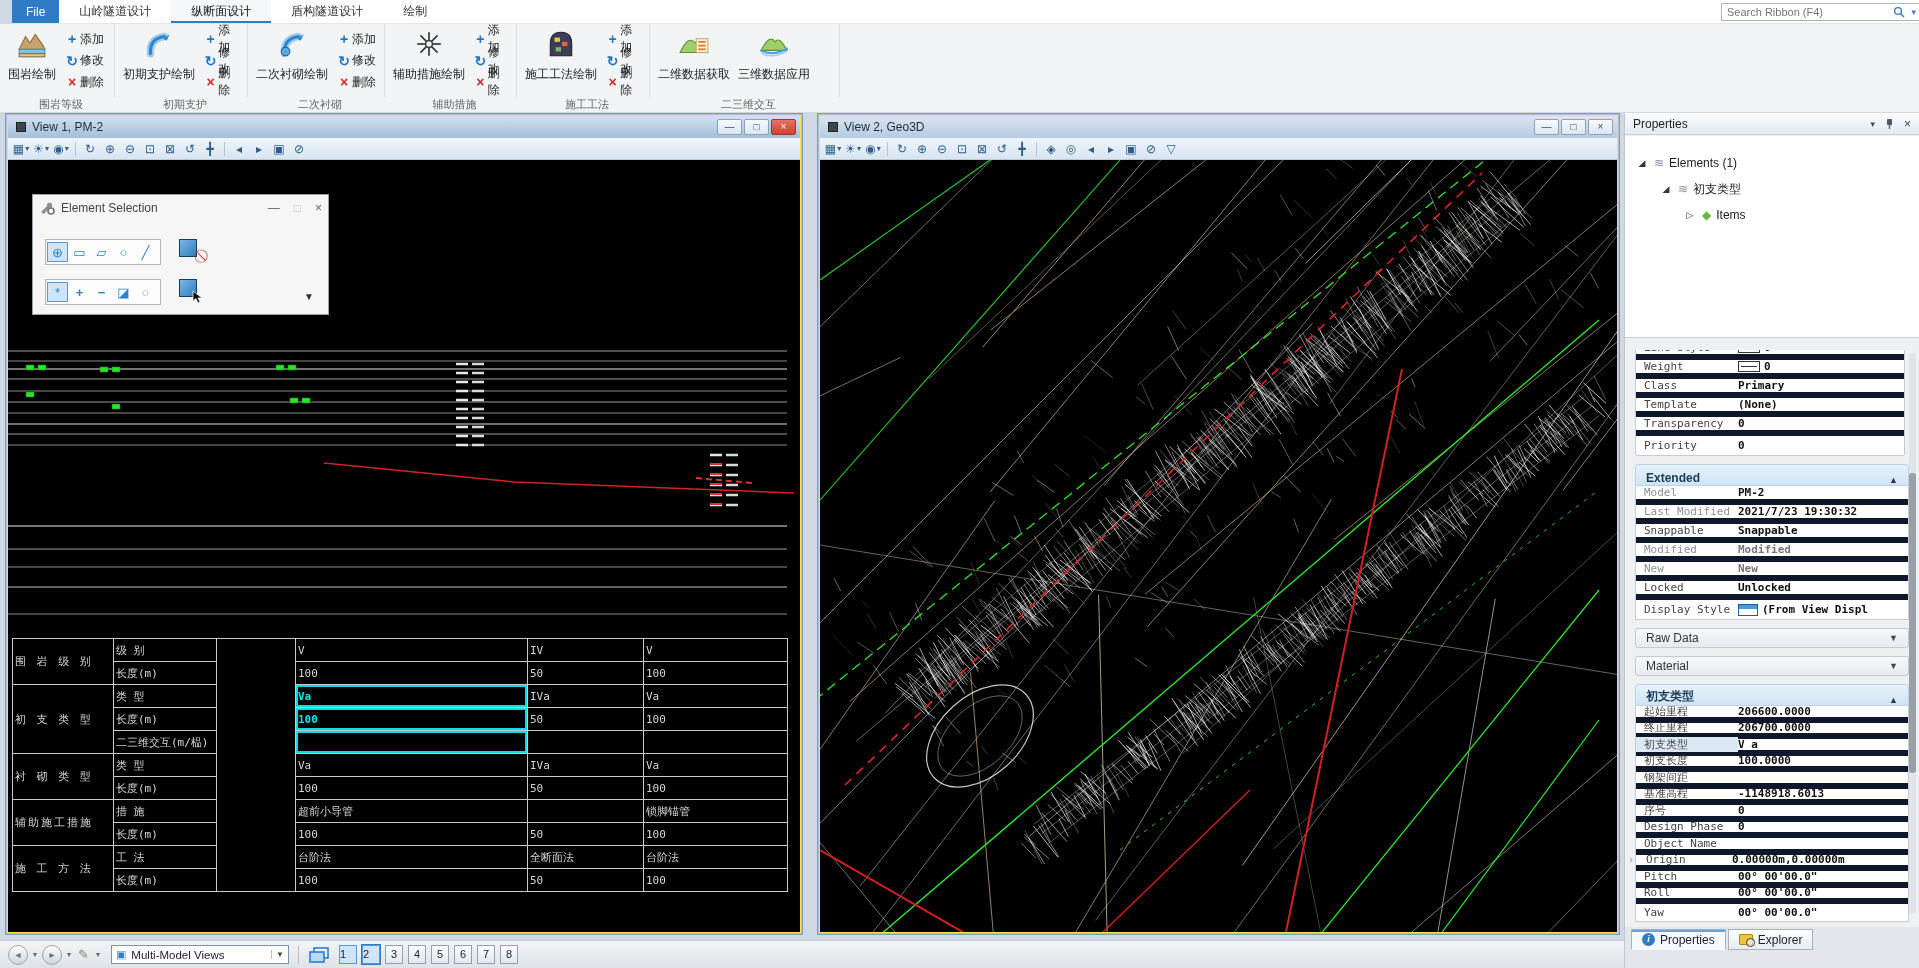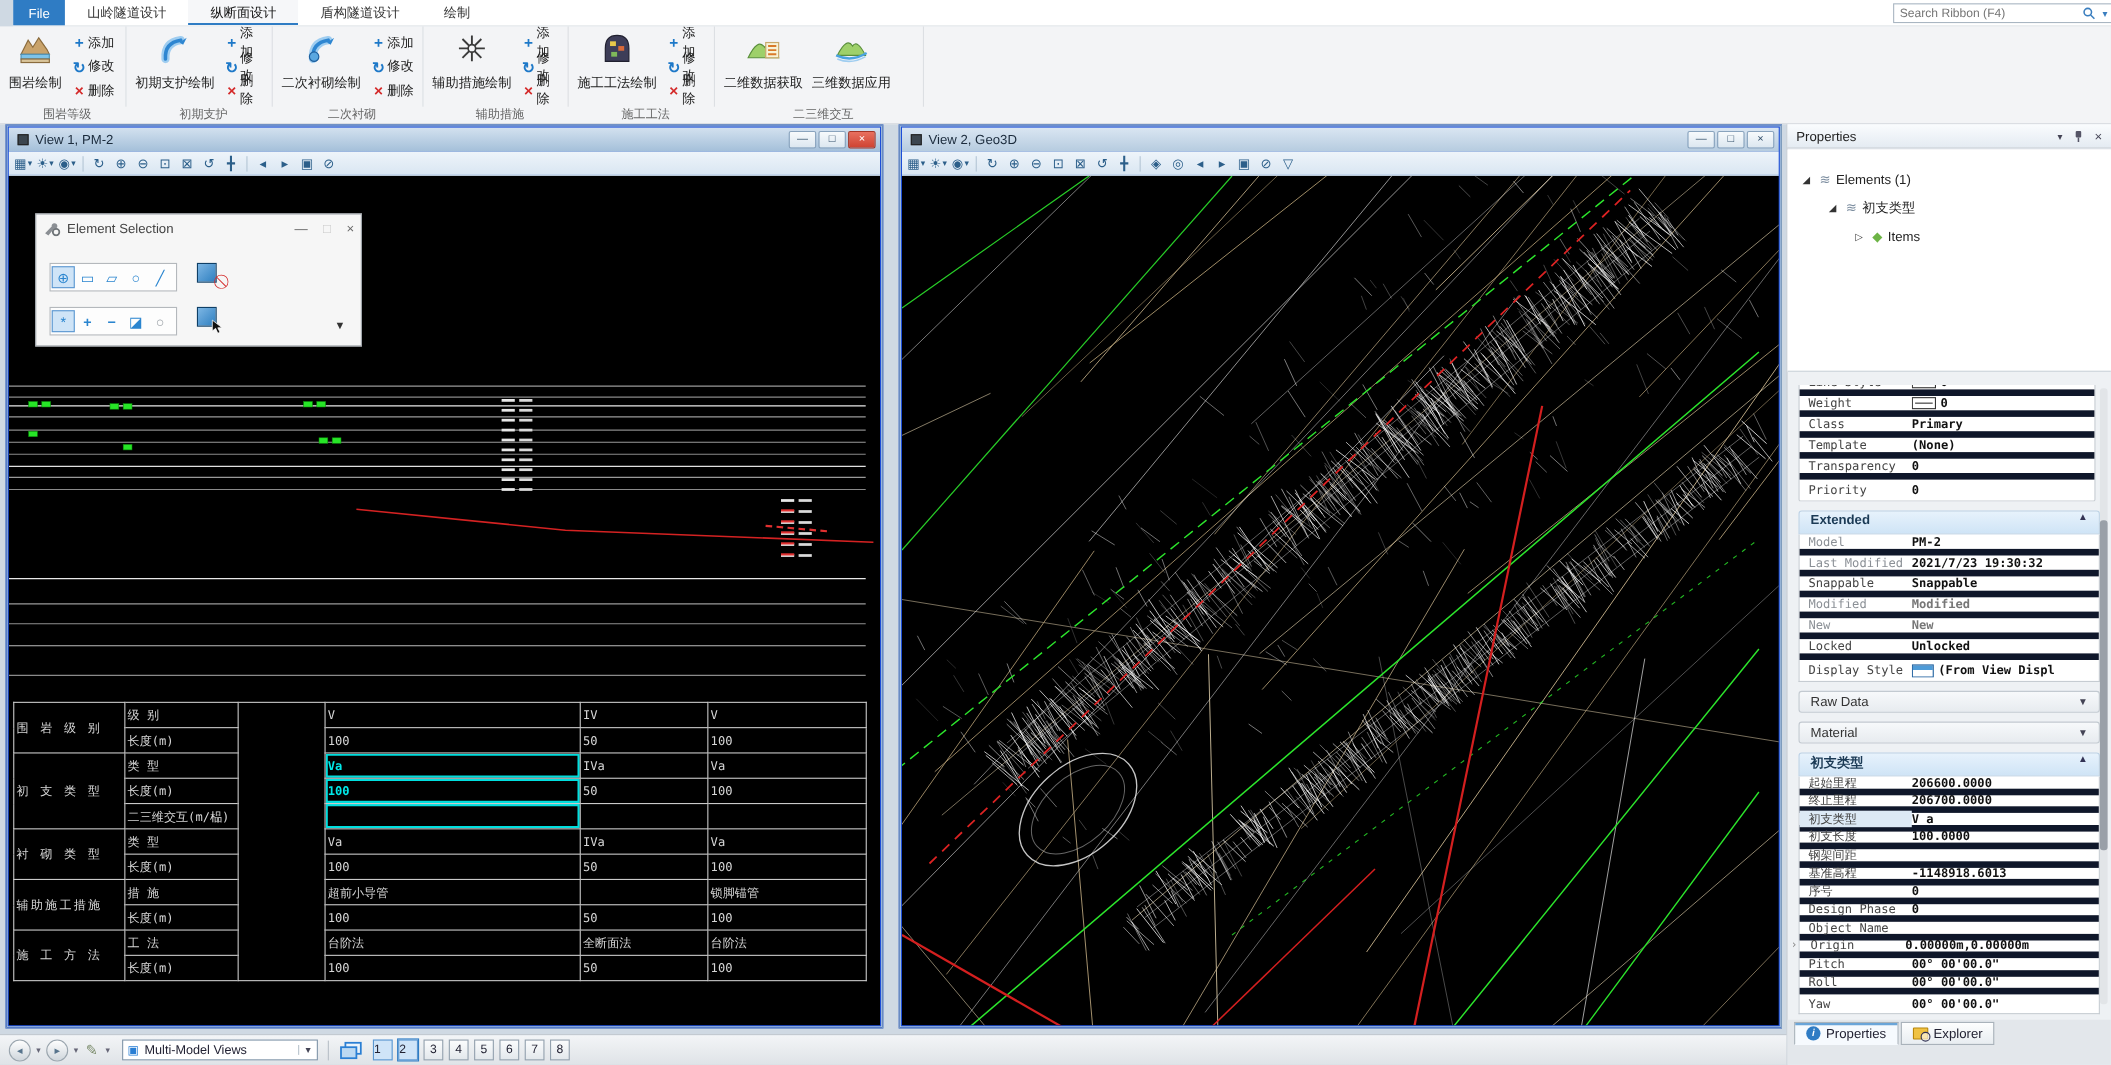--- a/index.html
+++ b/index.html
@@ -27,21 +27,21 @@
     font-size:11px; color:#666; line-height:14px; }
   .bigbtn { display:flex; flex-direction:column; align-items:center; justify-content:flex-start;
     padding:3px 4px 0 4px; cursor:default; }
   .bigbtn .blabel { font-size:12px; color:#222; margin-top:3px; white-space:nowrap; }
   .acts { display:flex; flex-direction:column; justify-content:space-between; padding:4px 2px 6px 4px; }
   .act { display:flex; align-items:center; font-size:12px; color:#222; height:18px; cursor:default; }
   .act .ag { width:16px; text-align:center; font-weight:bold; font-size:14px; }
   .ag.blue { color:#1d78c8; } .ag.red { color:#d42a2a; }
 
   
-  .vwin { position:absolute; border:1px solid #7e9cbc; background:#1d4ed8;
+  .vwin { position:absolute; border:1px solid #7e9cbc; background:#fde047;
     box-shadow:0 0 0 1px #a9c2da inset; }
   .vtitle { position:absolute; left:2px; top:2px; right:2px; height:22px;
     background:linear-gradient(#d3e1ef,#a3bfd9); display:flex; align-items:center;
     font-size:12px; color:#1b2b3c; padding:0 4px; }
   .vtitle .vicon { width:10px; height:10px; background:#3c464f; border:1px solid #222;
     margin:0 6px 0 4px; }
   .vbtns { margin-left:auto; display:flex; gap:2px; }
   .vb { width:25px; height:16px; border:1px solid #89a3bd; background:linear-gradient(#f7fafc,#dce7f0);
     font-size:10px; line-height:14px; text-align:center; color:#33506b; border-radius:2px; cursor:default;}
   .vb.close-red { background:linear-gradient(#e8705f,#cf4332); color:#fff; border-color:#a33426; }
@@ -102,21 +102,21 @@
   .plab { width:102px; padding-left:8px; color:#444; }
   .plab.gray { color:#8b9096; }
   .plab.sel { background:#dcE9f5; }
   .pval { flex:1; font-weight:bold; color:#111; white-space:nowrap; overflow:hidden; display:flex; align-items:center; gap:4px;}
   .pval.gray { color:#777; }
   .wic { display:inline-block; width:22px; height:11px; border:1px solid #333; background:#fff; position:relative; }
   .wic::after { content:""; position:absolute; left:2px; right:2px; top:4px; border-top:1px solid #333; }
   .dsic { display:inline-block; width:20px; height:12px; border:1px solid #1d5f9e;
     background:linear-gradient(#4d9bd8 45%,#ffffff 45%); }
   .sechead { margin:8px 10px 0 10px; height:22px; border:1px solid #bcd2e6; border-radius:3px 3px 0 0;
-    background:linear-gradient(#e7f2fc,#cfe4f6); display:flex; align-items:flex-start; padding:0 10px;
+    background:linear-gradient(#e7f2fc,#cfe4f6); display:flex; align-items:flex-end; padding:0 10px;
     font-weight:bold; font-size:12px; color:#1b3a55; }
   .sechead .chev { margin-left:auto; font-size:9px; color:#335; }
   .secbox { margin:0 10px; background:#fff; border:1px solid #c6ccd2; border-top:none; }
   .collbar { margin:8px 10px 0 10px; height:20px; border:1px solid #c3cad1; border-radius:3px;
     background:linear-gradient(#f7f9fb,#e7ebef); display:flex; align-items:center; padding:0 10px;
     font-size:12px; color:#333;justify-content:center; }
   .collbar .chev { margin-left:auto; font-size:9px; color:#445; }
   .exp { width:10px; margin-left:-8px; color:#888; font-size:10px; }
   .pvscroll { position:absolute; right:3px; top:240px; width:7px; height:560px; background:#e2e5e8; border-radius:3px; }
   .pvthumb { position:absolute; left:0; top:120px; width:7px; height:300px; background:#9aa0a8; border-radius:3px; }

